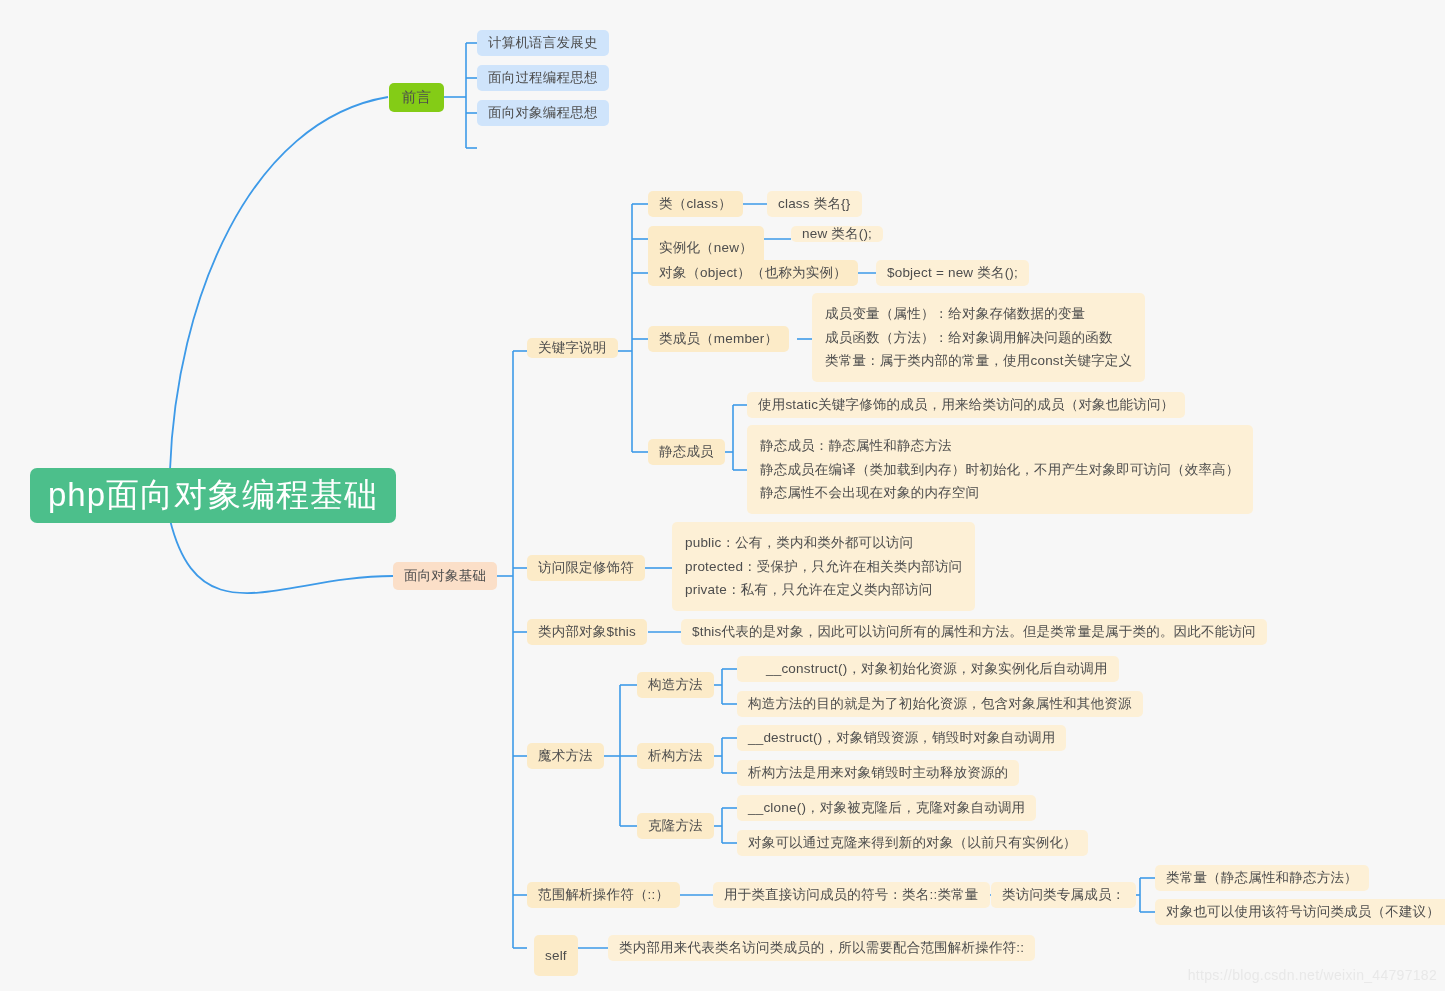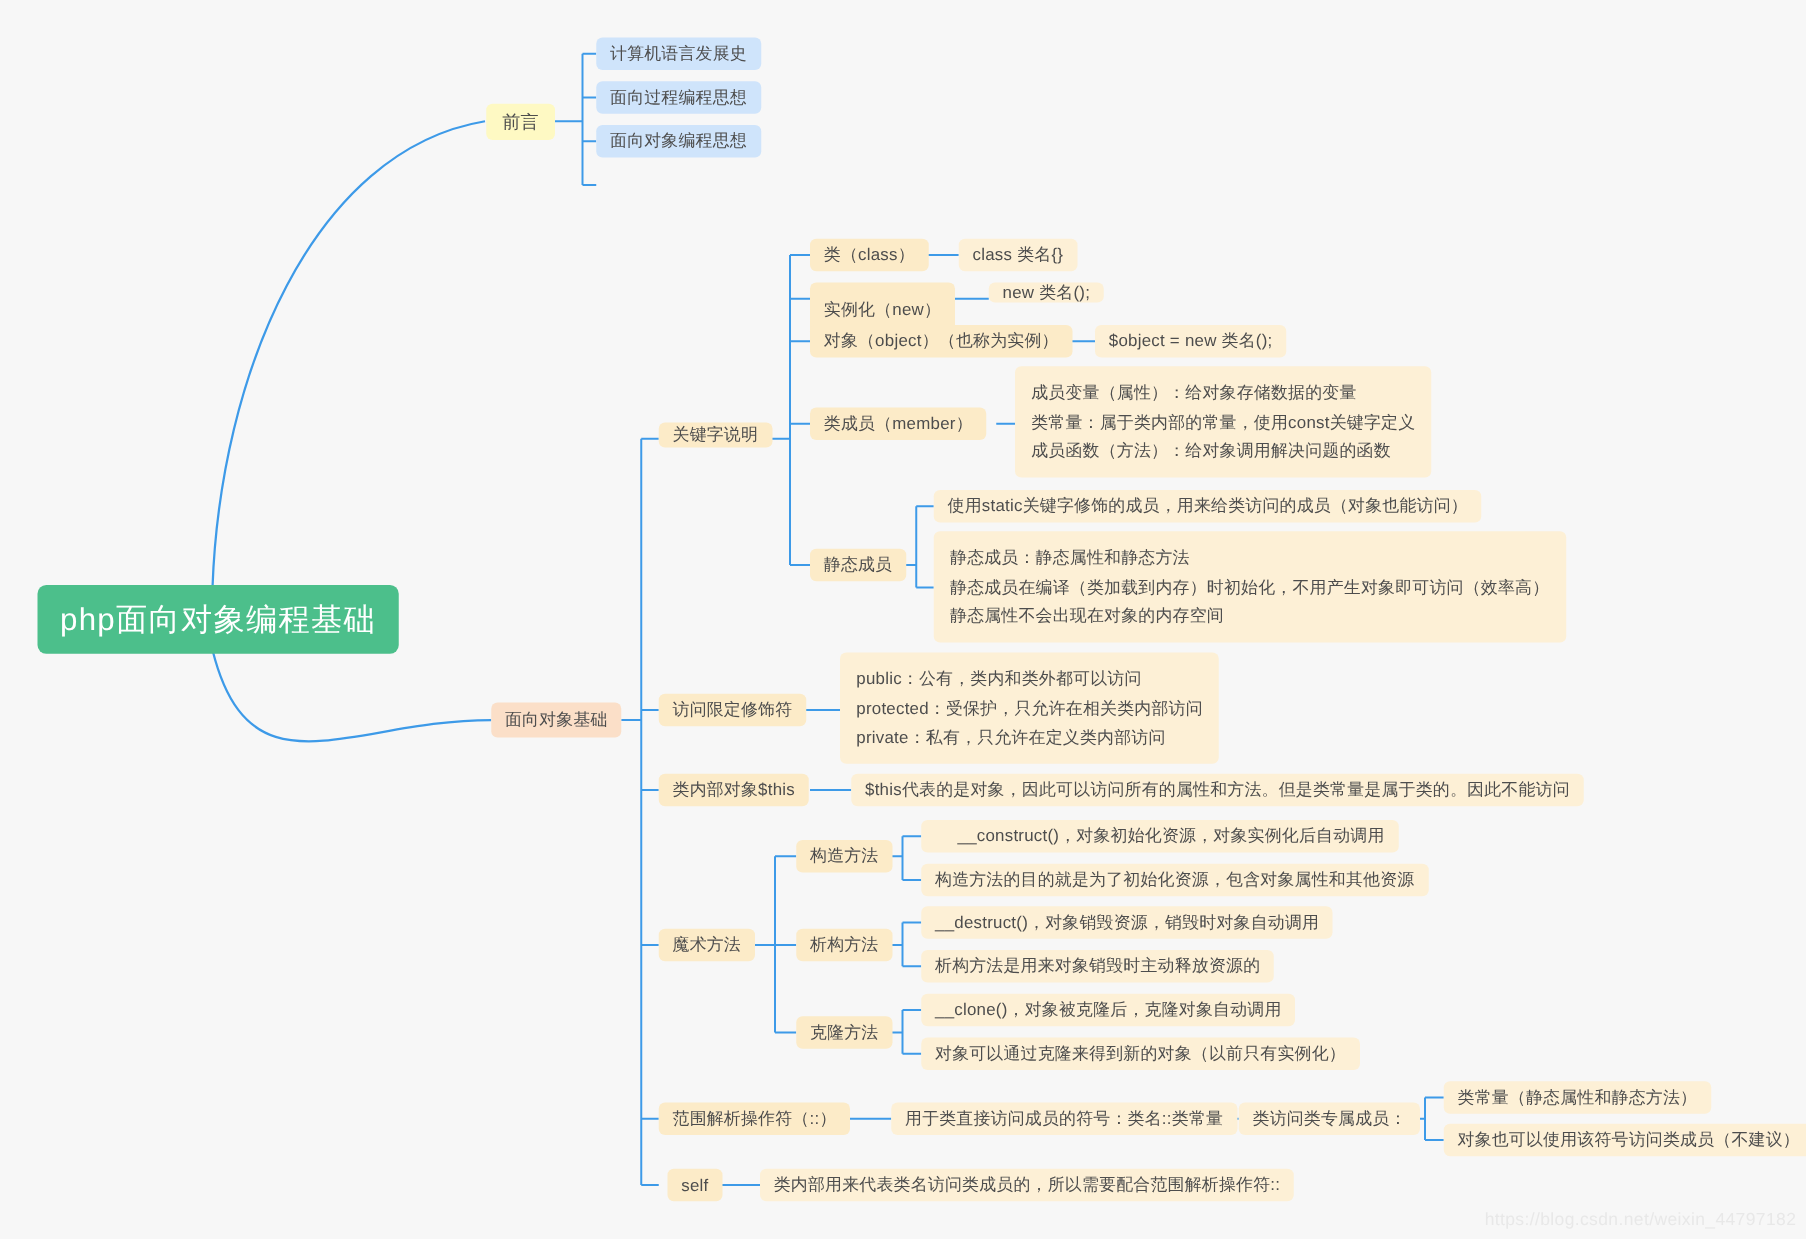--- a/index.html
+++ b/index.html
@@ -20,26 +20,26 @@
     border-radius:5px;
     color:#4d4d4d;
     display:flex;
     align-items:center;
     white-space:nowrap;
     letter-spacing:0.2px;
   }
   .node.root{
     background:#4CBF8B;
     color:#ffffff;
-    font-size:25px;
+    font-size:33px;
     border-radius:7px;
     padding:0 18px;
     letter-spacing:1px;
   }
-  .node.lvl1-purple{background:#fef9c3;font-size:14.5px;padding:0 12px;justify-content:center;text-align:right;}
+  .node.lvl1-purple{background:#84cc16;font-size:14.5px;padding:0 12px;justify-content:center;text-align:right;}
   .node.lvl1-peach{background:#FBDFC8;font-size:13.5px;padding:0 12px;justify-content:center;}
   .node.blue{background:#CFE4FB;font-size:13.5px;padding:0 11px;}
   .node.cream{background:#FCEBC8;font-size:13.5px;padding:0 11px;}
   .node.cream-lite{background:#FDF0D6;font-size:13.5px;padding:0 11px;}
 
   .node.multi{
     display:block;
     padding:9px 13px;
     line-height:1;
   }
@@ -163,22 +163,22 @@
 
   <div class="node cream" style="left:648px;top:226px;height:44px;">实例化（new）</div>
   <div class="node cream-lite" style="left:791px;top:226px;height:16px;">new 类名();</div>
 
   <div class="node cream" style="left:648px;top:260px;height:26px;">对象（object）（也称为实例）</div>
   <div class="node cream-lite" style="left:876px;top:260px;height:26px;">$object = new 类名();</div>
 
   <div class="node cream" style="left:648px;top:326px;height:26px;">类成员（member）</div>
   <div class="node cream-lite multi" style="left:812px;top:293px;">
     <div class="line">成员变量（属性）：给对象存储数据的变量</div>
+    <div class="line">成员函数（方法）：给对象调用解决问题的函数</div>
     <div class="line">类常量：属于类内部的常量，使用const关键字定义</div>
-    <div class="line">成员函数（方法）：给对象调用解决问题的函数</div>
   </div>
 
   <div class="node cream" style="left:648px;top:439px;height:26px;">静态成员</div>
   <div class="node cream-lite" style="left:747px;top:392px;height:26px;">使用static关键字修饰的成员，用来给类访问的成员（对象也能访问）</div>
   <div class="node cream-lite multi" style="left:747px;top:425px;">
     <div class="line">静态成员：静态属性和静态方法</div>
     <div class="line">静态成员在编译（类加载到内存）时初始化，不用产生对象即可访问（效率高）</div>
     <div class="line">静态属性不会出现在对象的内存空间</div>
   </div>
 
@@ -205,17 +205,17 @@
   <div class="node cream" style="left:637px;top:813px;height:26px;">克隆方法</div>
   <div class="node cream-lite" style="left:737px;top:795px;height:26px;">__clone()，对象被克隆后，克隆对象自动调用</div>
   <div class="node cream-lite" style="left:737px;top:830px;height:26px;">对象可以通过克隆来得到新的对象（以前只有实例化）</div>
 
   <div class="node cream" style="left:527px;top:882px;height:26px;">范围解析操作符（::）</div>
   <div class="node cream-lite" style="left:713px;top:882px;height:26px;">用于类直接访问成员的符号：类名::类常量</div>
   <div class="node cream-lite" style="left:991px;top:882px;height:26px;">类访问类专属成员：</div>
   <div class="node cream-lite" style="left:1155px;top:865px;height:26px;">类常量（静态属性和静态方法）</div>
   <div class="node cream-lite" style="left:1155px;top:899px;height:26px;">对象也可以使用该符号访问类成员（不建议）</div>
 
-  <div class="node cream" style="left:534px;top:935px;height:26px;">self</div>
+  <div class="node cream" style="left:534px;top:935px;height:41px;">self</div>
   <div class="node cream-lite" style="left:608px;top:935px;height:26px;">类内部用来代表类名访问类成员的，所以需要配合范围解析操作符::</div>
 
   <div class="watermark">https://blog.csdn.net/weixin_44797182</div>
 </div>
 
 </body></html>

